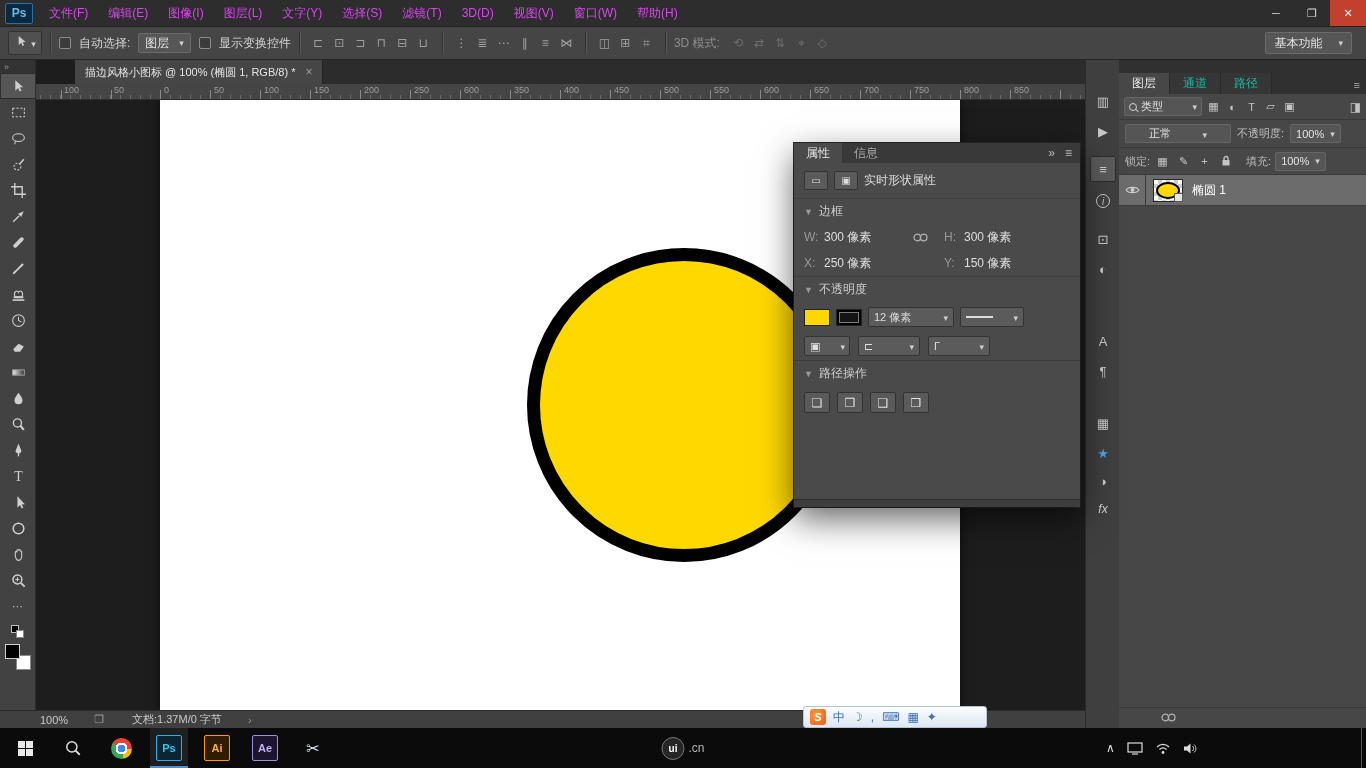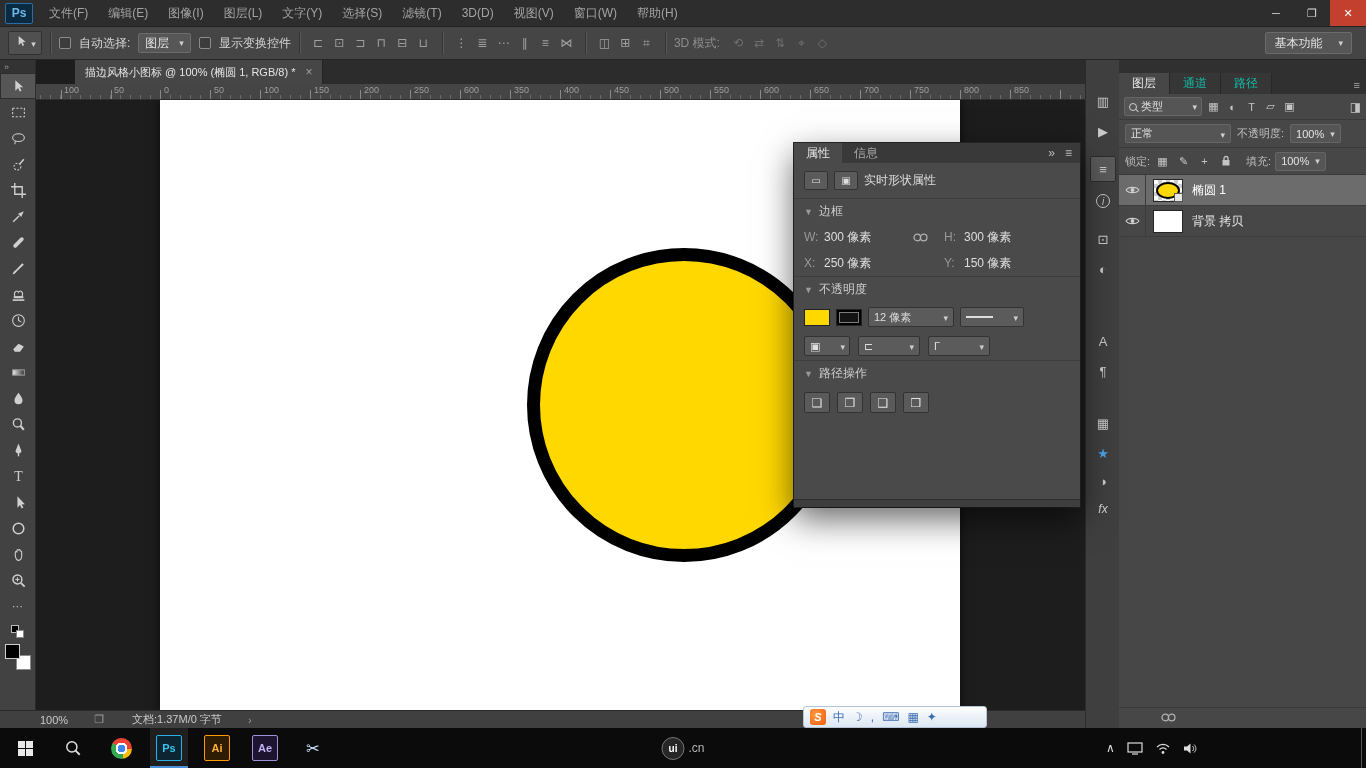--- a/index.html
+++ b/index.html
@@ -3,21 +3,21 @@
 <meta charset="utf-8">
 <style>
   *{margin:0;padding:0;box-sizing:border-box;}
   html,body{width:1366px;height:768px;overflow:hidden;}
   body{font-family:"Liberation Sans","DejaVu Sans",sans-serif;background:#1d1d1d;color:#ccc;position:relative;font-size:12px;}
 
   
   .menubar{position:absolute;left:0;top:0;width:1366px;height:27px;background:#2d2d2d;display:flex;align-items:center;border-bottom:1px solid #222;}
   .ps-logo{width:28px;height:21px;margin:0 6px 0 5px;background:#0a2a42;border:1px solid #2d6da3;color:#6fb7e8;font-weight:bold;font-size:12px;display:flex;align-items:center;justify-content:center;border-radius:2px;}
   .menus{display:flex;height:100%;align-items:center;}
-  .menu-item{padding:0 10px;height:100%;display:flex;align-items:center;color:#a3a3a3;font-size:12px;cursor:default;}
+  .menu-item{padding:0 10px;height:100%;display:flex;align-items:center;color:#d946ef;font-size:12px;cursor:default;}
   .win-controls{margin-left:auto;display:flex;height:100%;}
   .win-btn{width:36px;height:100%;display:flex;align-items:center;justify-content:center;color:#ddd;font-size:11px;}
   .win-btn.close{background:#c3402f;color:#fff;}
 
   
   .optionsbar{position:absolute;left:0;top:27px;width:1366px;height:33px;background:#454545;border-bottom:1px solid #252525;display:flex;align-items:center;padding:0 8px;gap:8px;}
   .ob-tool{width:34px;height:24px;background:#505050;border:1px solid #313131;border-radius:2px;display:flex;align-items:center;justify-content:center;gap:2px;}
   .ob-check{width:12px;height:12px;background:#3c3c3c;border:1px solid #8c8c8c;border-radius:2px;flex:none;}
   .ob-label{color:#d4d4d4;}
   .ob-label.dim{color:#8d8d8d;}
@@ -110,21 +110,21 @@
   .rp-tab.active{background:#474747;color:#e8e8e8;}
   .rp-menu{margin-left:auto;color:#aaa;padding:0 6px 3px 0;font-size:11px;}
   .filter-row{height:26px;display:flex;align-items:center;padding:0 5px;border-bottom:1px solid #3a3a3a;gap:2px;}
   .filter-combo{width:78px;height:19px;background:#555;border:1px solid #666;border-radius:2px;display:flex;align-items:center;gap:4px;padding:0 4px;color:#e0e0e0;font-size:11px;}
   .mag{width:8px;height:8px;border:1px solid #cfcfcf;border-radius:50%;position:relative;flex:none;}
   .mag::after{content:"";position:absolute;width:4px;height:1px;background:#cfcfcf;transform:rotate(45deg);right:-3px;bottom:-1px;}
   .f-icons{display:flex;}
   .f-icons span{width:19px;height:19px;display:flex;align-items:center;justify-content:center;color:#c4c4c4;font-size:11px;}
   .f-toggle{margin-left:auto;color:#c4c4c4;font-size:12px;}
   .blend-row{height:28px;display:flex;align-items:center;gap:6px;padding:0 6px;border-bottom:1px solid #3a3a3a;}
-  .blend-select{width:106px;height:19px;background:#555;border:1px solid #666;border-radius:2px;display:flex;align-items:center;padding:0 5px;color:#e4e4e4;font-size:11px;}
+  .blend-select{width:106px;height:19px;background:#555;border:1px solid #666;border-radius:2px;display:flex;align-items:center;padding:0 23px;color:#e4e4e4;font-size:11px;}
   .blend-select .grow,.filter-combo .grow{flex:1;}
   .small-lbl{color:#bdbdbd;font-size:11px;}
   .val-select{height:19px;background:#555;border:1px solid #666;border-radius:2px;display:flex;align-items:center;gap:6px;padding:0 5px;color:#e4e4e4;font-size:11px;}
   .lock-row{height:27px;display:flex;align-items:center;gap:4px;padding:0 6px;border-bottom:1px solid #3a3a3a;}
   .lock-row .li{width:17px;height:17px;display:flex;align-items:center;justify-content:center;color:#c4c4c4;font-size:11px;}
   .layer-row{height:31px;display:flex;align-items:center;border-bottom:1px solid #3c3c3c;}
   .layer-row.selected{background:#6c6c6c;}
   .eye-cell{width:27px;height:100%;display:flex;align-items:center;justify-content:center;border-right:1px solid #3c3c3c;flex:none;}
   .thumb{width:30px;height:23px;margin-left:7px;border:1px solid #262626;background:#fff;position:relative;flex:none;}
   .thumb.checker{background-image:repeating-conic-gradient(#cfcfcf 0 25%,#fff 0 50%);background-size:8px 8px;}
@@ -562,30 +562,20 @@
           <path d="M1 4.5 C3 1.2 11 1.2 13 4.5 C11 7.8 3 7.8 1 4.5 Z" fill="none" stroke="#cfcfcf"></path>
           <circle cx="7" cy="4.5" r="1.8" fill="#cfcfcf"></circle>
         </svg>
       </span>
     <span class="thumb checker">
         <span class="circ" style="background: rgb(255, 216, 0); border-color: rgb(0, 0, 0);"></span>
         <span class="badge"></span>
       </span>
     <span class="layer-name">椭圆 1</span>
   </div>
-  <div class="layer-row">
-    <span class="eye-cell eye">
-        <svg width="15" height="10" viewBox="0 0 14 9">
-          <path d="M1 4.5 C3 1.2 11 1.2 13 4.5 C11 7.8 3 7.8 1 4.5 Z" fill="none" stroke="#cfcfcf"></path>
-          <circle cx="7" cy="4.5" r="1.8" fill="#cfcfcf"></circle>
-        </svg>
-      </span>
-    <span class="thumb"></span>
-    <span class="layer-name">背景 拷贝</span>
-  </div>
 
   <div class="layers-bottom">
     <span class="lb-link" id="lb-link">
         <svg width="17" height="11" viewBox="0 0 16 10">
           <circle cx="5" cy="5" r="3.1" fill="none" stroke="#b0b0b0" stroke-width="1.2"></circle>
           <circle cx="11" cy="5" r="3.1" fill="none" stroke="#b0b0b0" stroke-width="1.2"></circle>
         </svg>
       </span>
   </div>
 </div>

